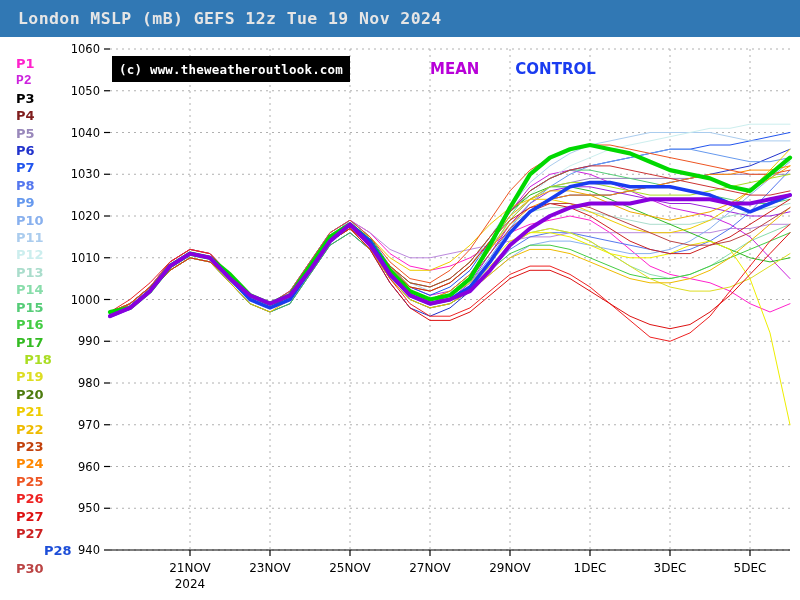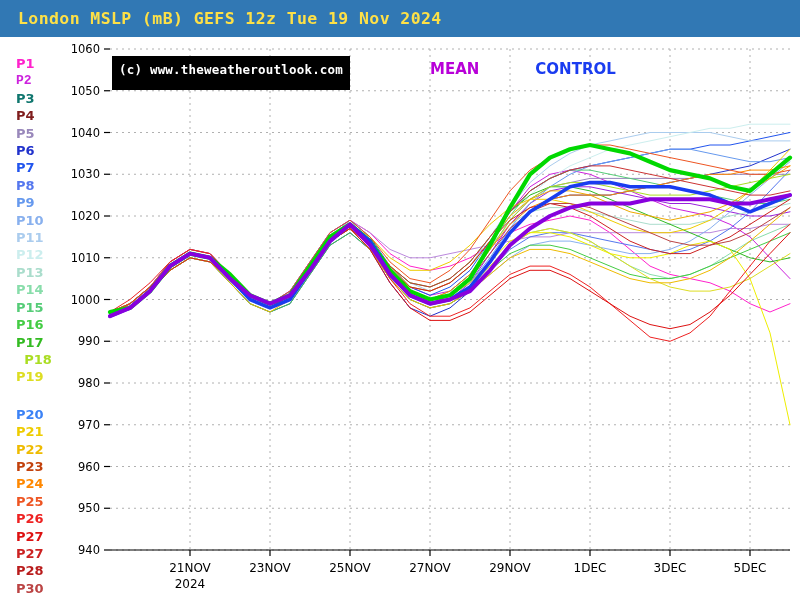--- a/index.html
+++ b/index.html
@@ -9,21 +9,21 @@
     font-family:"DejaVu Sans", sans-serif;
     overflow:hidden;
     position:relative;
   }
   #header-bar{
     position:absolute;left:0;top:0;width:800px;height:37px;
     background:#3178b4;
   }
   #chart-title{
     position:absolute;left:18px;top:9px;
-    color:#fde047;
+    color:#e5e5e5;
     font-family:"DejaVu Sans Mono", monospace;
     font-size:16.5px;font-weight:bold;
     letter-spacing:0.4px;
     white-space:nowrap;
   }
   #member-legend{
     position:absolute;left:0;top:55px;width:60px;
   }
   .member-legend-item{
     font-family:"DejaVu Sans", sans-serif;
@@ -32,32 +32,32 @@
     padding-left:16px;
     white-space:nowrap;
   }
   #plot-area{
     position:absolute;left:0;top:37px;width:800px;height:563px;
   }
   #plot-svg{display:block;}
   #copyright-banner{
     position:absolute;left:112px;top:56px;
     background:#000000;
-    padding:3px 7px 12px 7px;
+    padding:3px 7px 4px 7px;
   }
   #copyright-text{
     color:#ffffff;
     font-family:"DejaVu Sans Mono", monospace;
     font-size:12.5px;font-weight:bold;
     letter-spacing:0.2px;
     white-space:nowrap;
   }
   #series-legend{
     position:absolute;left:430px;top:60px;
-    display:flex;gap:56px;
+    display:flex;gap:36px;
     font-family:"DejaVu Sans", sans-serif;
     font-size:15px;font-weight:bold;
   }
   .series-legend-label{white-space:nowrap;}
   .axis-tick-label{
     font-family:"DejaVu Sans", sans-serif;
     font-size:11.5px;
     fill:#000000;
   }
   .x-axis-label{
@@ -69,47 +69,47 @@
 </head>
 <body>
 
 <div id="header-bar">
   <div id="chart-title">London MSLP (mB) GEFS 12z Tue 19 Nov 2024</div>
 </div>
 
 <div id="member-legend">
     <div class="member-legend-item" style="color: rgb(255, 34, 204);">P1</div>
     <div class="member-legend-item" style="color: rgb(204, 34, 221); font-family: Liberation Mono, monospace;">P2</div>
-    <div class="member-legend-item" style="color: #0f766e;">P3</div>
+    <div class="member-legend-item" style="color: #000000;">P3</div>
     <div class="member-legend-item" style="color: #7f1d1d;">P4</div>
     <div class="member-legend-item" style="color: rgb(153, 136, 187);">P5</div>
     <div class="member-legend-item" style="color: rgb(34, 51, 204);">P6</div>
     <div class="member-legend-item" style="color: rgb(34, 85, 238);">P7</div>
     <div class="member-legend-item" style="color: rgb(85, 119, 238);">P8</div>
     <div class="member-legend-item" style="color: rgb(102, 153, 238);">P9</div>
     <div class="member-legend-item" style="color: rgb(136, 176, 238);">P10</div>
     <div class="member-legend-item" style="color: rgb(170, 204, 238);">P11</div>
     <div class="member-legend-item" style="color: rgb(204, 238, 238);">P12</div>
     <div class="member-legend-item" style="color: rgb(170, 221, 204);">P13</div>
     <div class="member-legend-item" style="color: rgb(136, 221, 170);">P14</div>
     <div class="member-legend-item" style="color: rgb(85, 204, 119);">P15</div>
     <div class="member-legend-item" style="color: rgb(68, 204, 68);">P16</div>
     <div class="member-legend-item" style="color: rgb(51, 187, 34);">P17</div>
     <div class="member-legend-item" style="color: rgb(170, 221, 34); text-align: center;">P18</div>
     <div class="member-legend-item" style="color: rgb(221, 221, 34);">P19</div>
-    <div class="member-legend-item" style="color: #3b82f6; margin-top: 20px;">P20</div>
+    <div class="member-legend-item" style="color: #4d7c0f;">P20</div>
     <div class="member-legend-item" style="color: rgb(238, 204, 0);">P21</div>
     <div class="member-legend-item" style="color: rgb(238, 187, 0);">P22</div>
     <div class="member-legend-item" style="color: #c2410c;">P23</div>
     <div class="member-legend-item" style="color: rgb(255, 136, 0);">P24</div>
     <div class="member-legend-item" style="color: rgb(238, 85, 34);">P25</div>
     <div class="member-legend-item" style="color: rgb(238, 34, 34);">P26</div>
     <div class="member-legend-item" style="color: rgb(221, 17, 17);">P27</div>
     <div class="member-legend-item" style="color: rgb(204, 34, 34);">P27</div>
-    <div class="member-legend-item" style="color: #b91c1c;">P28</div>
+    <div class="member-legend-item" style="color: #1d4ed8; margin-left: 28px;">P28</div>
     <div class="member-legend-item" style="color: rgb(187, 68, 68);">P30</div>
   </div>
 
 <div id="plot-area">
   <svg id="plot-svg" width="800" height="563">
       <line x1="110" y1="513" x2="790" y2="513" stroke="#b0b0b0" stroke-width="1" stroke-dasharray="2,4"></line>
       <line x1="104" y1="513" x2="110" y2="513" stroke="#000000" stroke-width="1.2"></line>
       <text x="100" y="517" text-anchor="end" class="axis-tick-label">940</text>
       <line x1="110" y1="471.25" x2="790" y2="471.25" stroke="#b0b0b0" stroke-width="1" stroke-dasharray="2,4"></line>
       <line x1="104" y1="471.25" x2="110" y2="471.25" stroke="#000000" stroke-width="1.2"></line>

